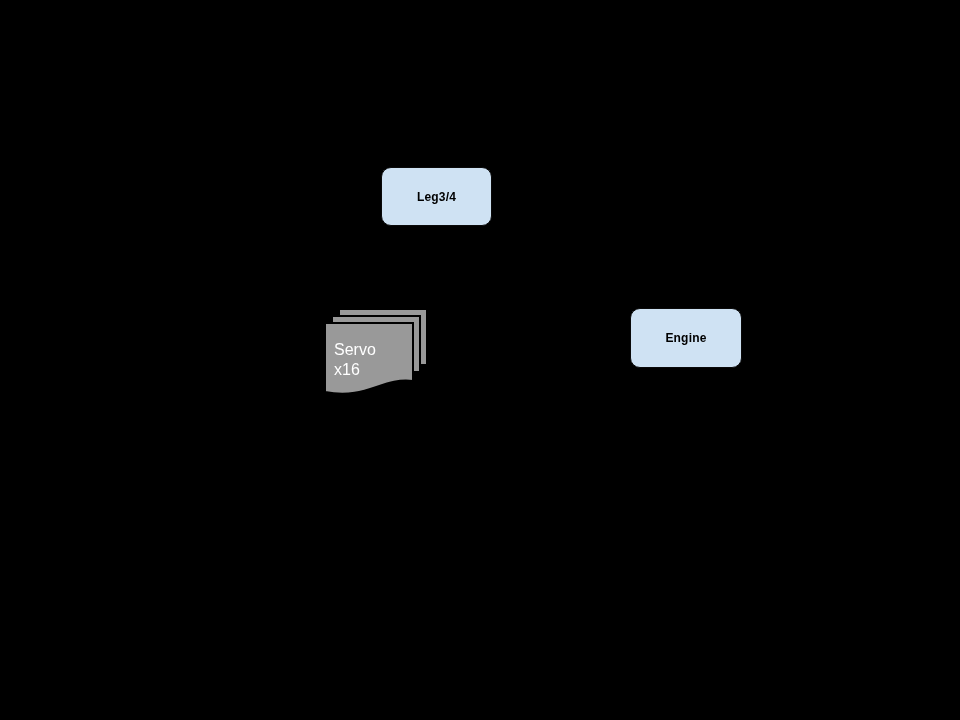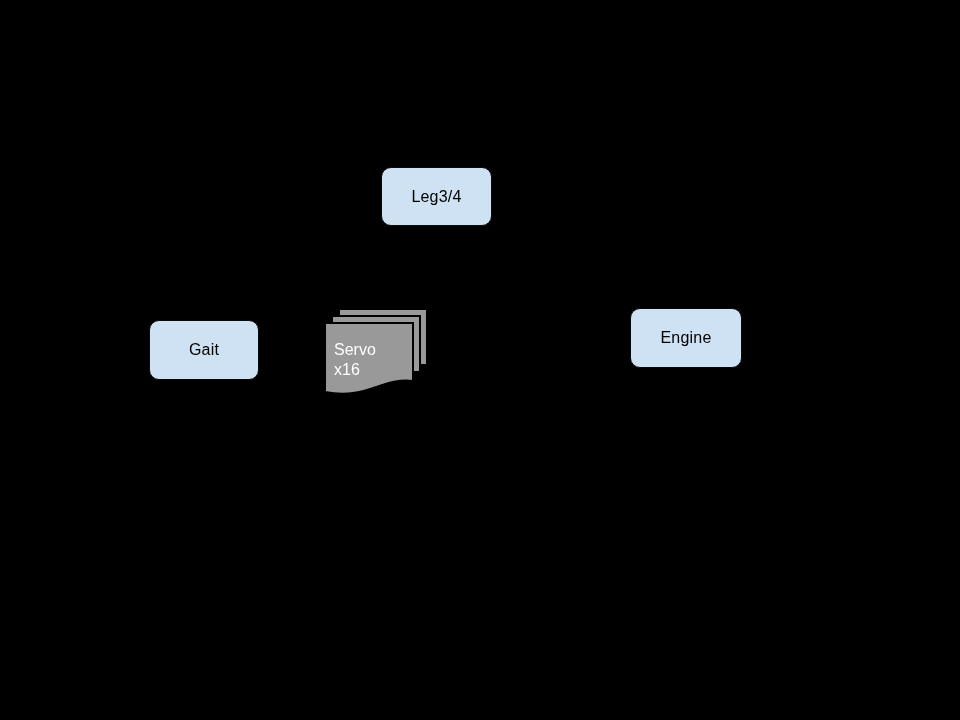--- a/index.html
+++ b/index.html
@@ -21,23 +21,24 @@
   }
   .node {
     position: absolute;
     background: var(--node-fill, #cfe2f3);
     border: 1px solid var(--node-border, #0a0a0a);
     border-radius: 10px;
     display: flex;
     align-items: center;
     justify-content: center;
     color: var(--node-text, #000000);
-    font-size: 16px;
+    font-size: 12px;
     box-sizing: border-box;
     letter-spacing: 0.2px;
+    font-weight: bold;
   }
   #node-leg34   { left: 381px; top: 167px; width: 111px; height: 59px; }
   #node-gait    { left: 149px; top: 320px; width: 110px; height: 60px; }
   #node-engine  { left: 630px; top: 308px; width: 112px; height: 60px; }
   #node-get-cmd { left: 380px; top: 459px; width: 112px; height: 60px; }
 
   #node-servo-stack {
     position: absolute;
     left: 322px;
     top: 305px;
@@ -56,23 +57,20 @@
 </style>
 </head>
 <body>
 
 <div class="canvas">
 
   <div class="node" id="node-leg34">
     <span>Leg3/4</span>
   </div>
 
-  <div class="node" id="node-gait">
-    <span>Gait</span>
-  </div>
 
   <div class="node" id="node-engine">
     <span>Engine</span>
   </div>
 
 
   <svg id="node-servo-stack" viewBox="0 0 110 95" width="110" height="95">
     <rect class="sheet" x="17" y="4" width="88" height="56" fill="#999999"></rect>
     <rect class="sheet" x="10" y="11" width="88" height="56" fill="#999999"></rect>
     <path class="sheet" d="M3,18 L91,18 L91,76 C60,72 45,95 3,87 Z" fill="#999999"></path>

